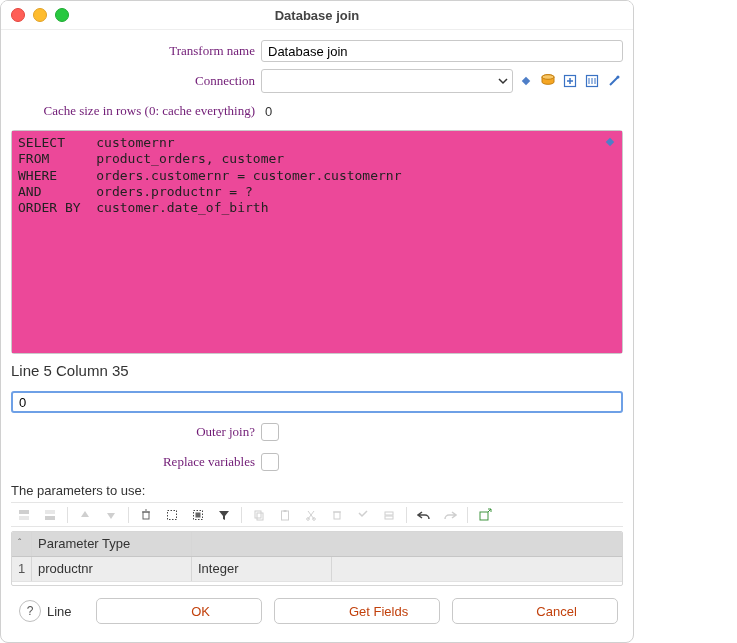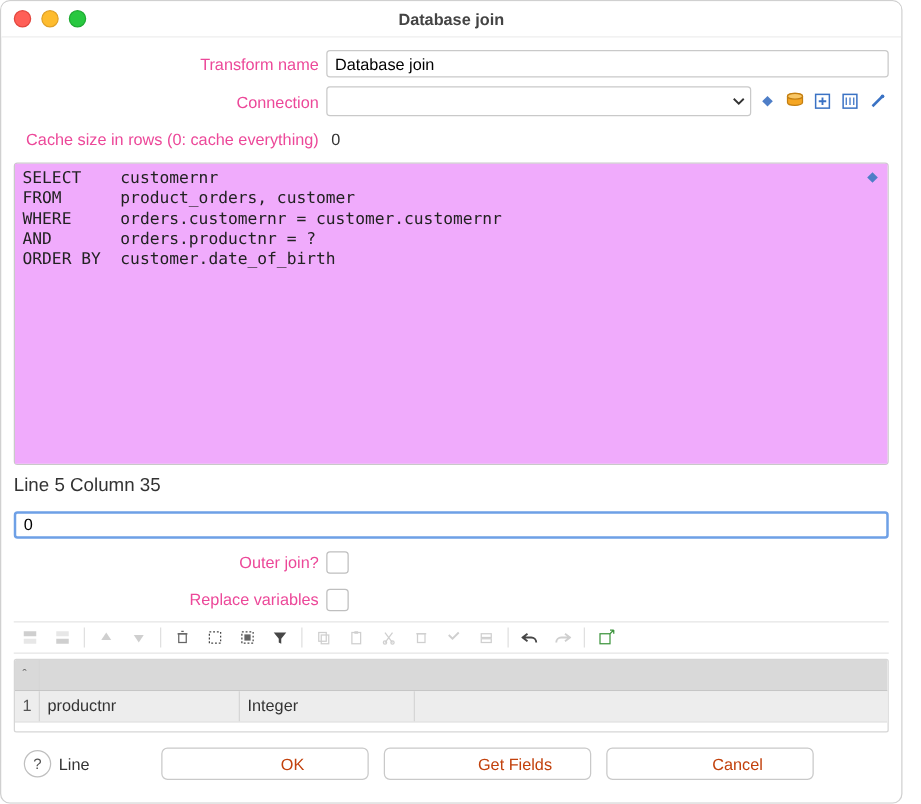--- a/index.html
+++ b/index.html
@@ -4,21 +4,21 @@
 <style>
   html, body {
     margin: 0;
     padding: 0;
     font-family: -apple-system, "Helvetica Neue", Arial, sans-serif;
     font-size: 13px;
     color: #333;
     background: #fff;
   }
   .window {
-    width: 722px;
+    width: 634px;
     height: 643px;
     box-sizing: border-box;
     border: 1px solid #d0d0d0;
     border-radius: 8px;
     display: flex;
     flex-direction: column;
     overflow: hidden;
     background: #fff;
   }
   .titlebar {
@@ -60,22 +60,23 @@
 
   .form-row {
     display: flex;
     align-items: center;
     gap: 6px;
     min-height: 26px;
   }
   .form-row > label {
     width: 244px;
     text-align: right;
-    color: #ec4899;
+    color: #701a75;
     white-space: nowrap;
+    font-family: Liberation Serif, serif;
   }
   .form-row > .field {
     flex: 1;
     display: flex;
     align-items: center;
     gap: 4px;
   }
 
   input[type="text"].tf {
     flex: 1;
@@ -139,21 +140,21 @@
     height: 100%;
     border: none;
     resize: none;
     outline: none;
     padding: 4px 6px;
     box-sizing: border-box;
     font-family: "Menlo", "Consolas", monospace;
     font-size: 13px;
     line-height: 1.25;
     white-space: pre;
-    background: #f0abfc;
+    background: #ec4899;
     color: #222;
   }
 
   .status-line {
     font-size: 15px;
     color: #333;
     padding: 4px 0 6px 0;
   }
 
   .section-label {
@@ -366,20 +367,21 @@
       </div>
     </div>
 
     <div class="form-row">
       <label>Replace variables</label>
       <div class="field">
         <span class="chk"></span>
       </div>
     </div>
 
+    <div class="section-label">The parameters to use:</div>
 
     <div class="toolbar">
       <span class="iconbtn dis">
         <svg width="14" height="14" viewBox="0 0 14 14">
             <rect x="2" y="2" width="10" height="4" fill="#777"></rect>
             <rect x="2" y="8" width="10" height="4" fill="#bbb"></rect>
           </svg>
       </span>
       <span class="iconbtn dis">
         <svg width="14" height="14" viewBox="0 0 14 14">
@@ -474,20 +476,21 @@
         <svg width="14" height="14" viewBox="0 0 14 14">
           <rect x="2" y="4" width="8" height="8" fill="none" stroke="#2a8a2a"></rect>
           <path d="M10 4 L13 1 M13 1 h-3 M13 1 v3" stroke="#2a8a2a" fill="none"></path>
         </svg>
       </span>
     </div>
 
     <div class="table">
       <div class="thead">
         <div class="hat">ˆ</div>
+        <div>Parameter Type</div>
         <div></div>
       </div>
       <div class="trow">
         <div class="rownum">1</div>
         <div>productnr</div>
         <div>Integer</div>
         <div></div>
       </div>
 
     </div>

